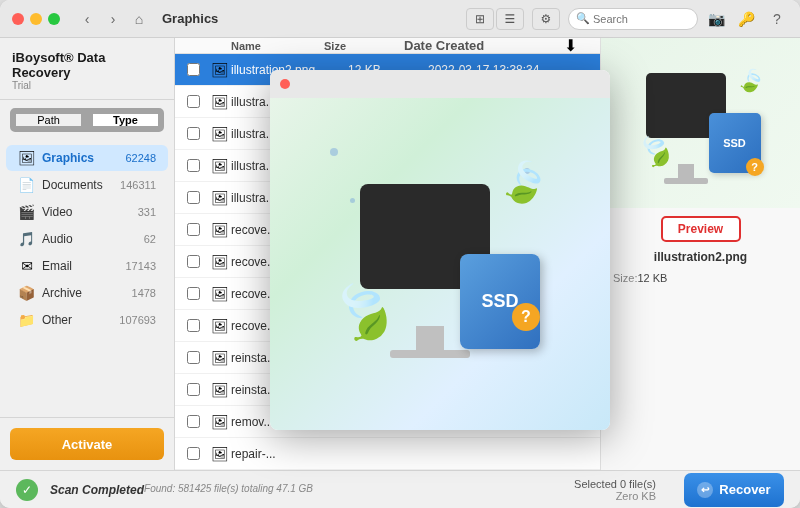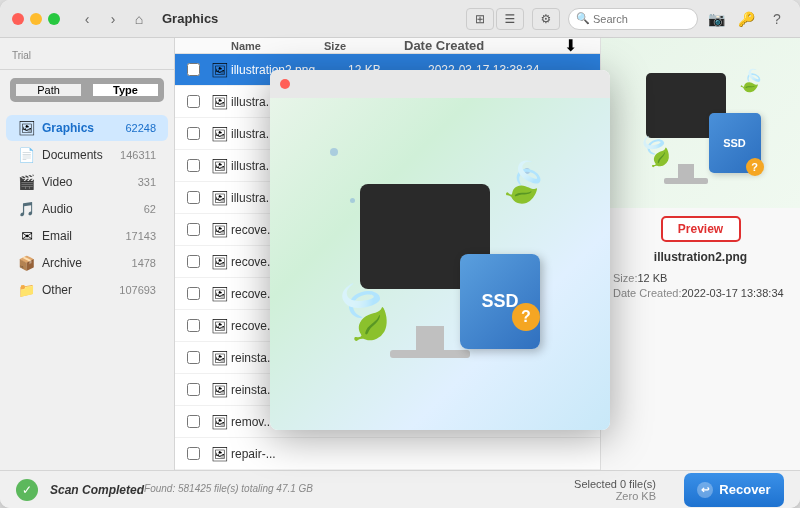--- a/index.html
+++ b/index.html
@@ -769,20 +769,21 @@
         <button class="icon-btn">🔑</button>
         <button class="icon-btn">?</button>
       </div>
     </div>
   </div>
 
   <div class="main-content">
 
     <div class="sidebar">
       <div class="sidebar-header">
+        <div class="app-title">iBoysoft® Data Recovery</div>
         <div class="app-subtitle">Trial</div>
       </div>
       <div class="sidebar-tabs">
         <div class="sidebar-tab">Path</div>
         <div class="sidebar-tab active">Type</div>
       </div>
       <div class="sidebar-items">
         <div class="sidebar-item active">
           <span class="sidebar-item-icon">🖼</span>
           <span class="sidebar-item-label">Graphics</span>
@@ -811,20 +812,23 @@
         <div class="sidebar-item">
           <span class="sidebar-item-icon">📦</span>
           <span class="sidebar-item-label">Archive</span>
           <span class="sidebar-item-count">1478</span>
         </div>
         <div class="sidebar-item">
           <span class="sidebar-item-icon">📁</span>
           <span class="sidebar-item-label">Other</span>
           <span class="sidebar-item-count">107693</span>
         </div>
+      </div>
+      <div class="sidebar-footer">
+        <button class="activate-btn">Activate</button>
       </div>
     </div>
 
     <div class="file-area">
       <div class="file-list-header">
         <div class="col-check"></div>
         <div class="col-icon"></div>
         <div class="col-name">Name</div>
         <div class="col-size">Size</div>
         <div class="col-date">Date Created</div>
@@ -970,24 +974,20 @@
           <span class="leaf-left">🍃</span>
         </div>
       </div>
       <button class="preview-btn">Preview</button>
       <div class="preview-filename">illustration2.png</div>
       <div class="preview-meta">
         <div class="meta-row">
           <span class="meta-label">Size:</span>
           <span class="meta-value">12 KB</span>
         </div>
-        <div class="meta-row">
-          <span class="meta-label">Date Created:</span>
-          <span class="meta-value">2022-03-17 13:38:34</span>
-        </div>
       </div>
     </div>
   </div>
 
   <div class="statusbar">
     <div class="scan-complete-icon">✓</div>
     <div class="scan-text">
       <span class="scan-title">Scan Completed</span>
       <span class="scan-detail">Found: 581425 file(s) totaling 47.1 GB</span>
     </div>

